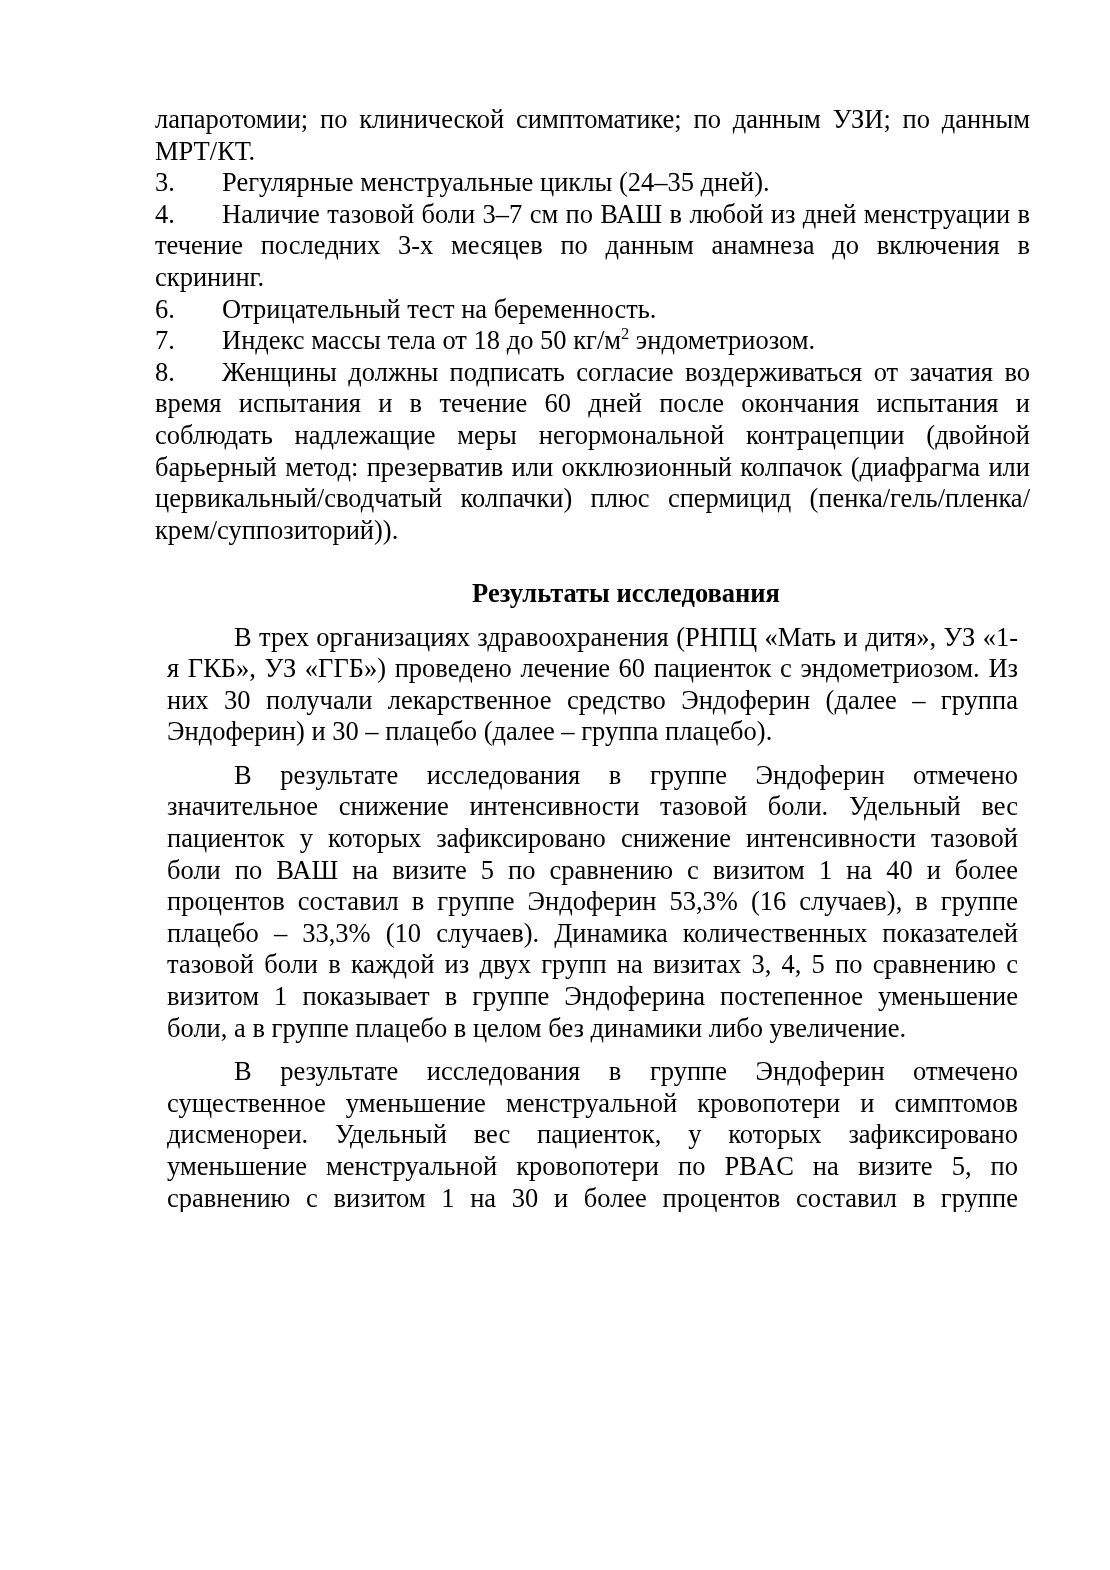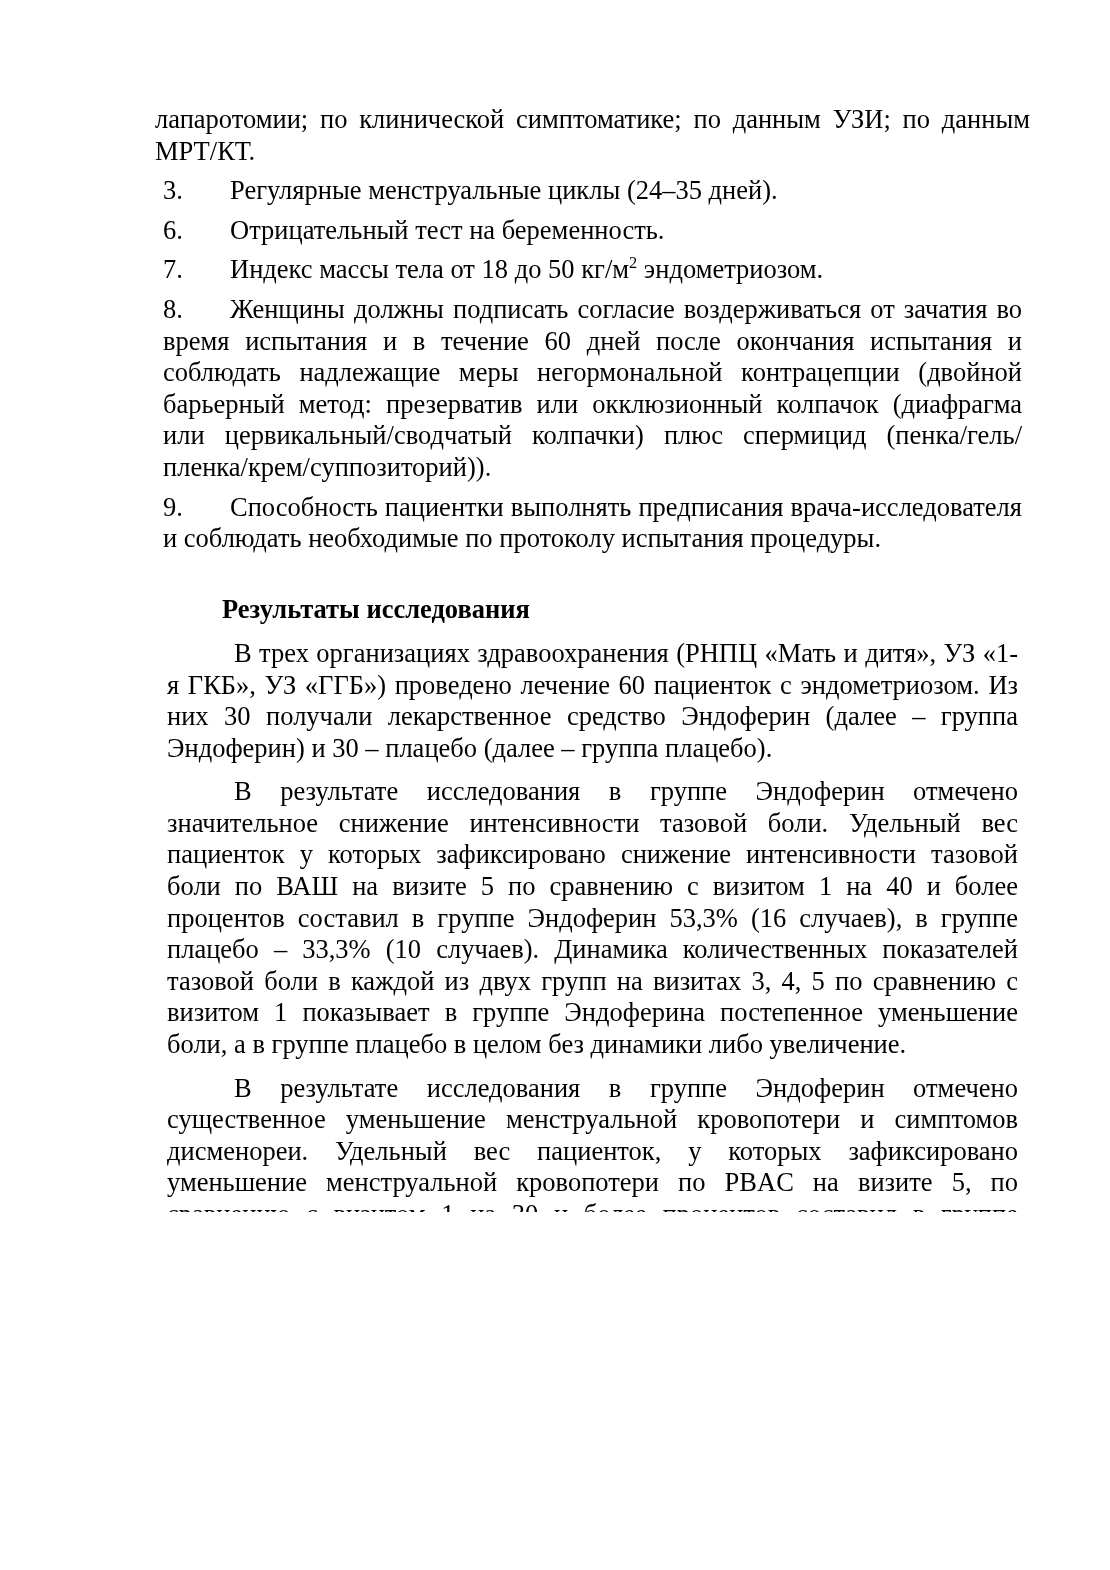--- a/index.html
+++ b/index.html
@@ -36,41 +36,41 @@
     text-indent: 0;
   }
   
   p.para-indent {
     margin: 12px;
     text-align: justify;
     text-indent: 67px;
   }
   
   p.list-item {
-    margin: 8px;
+    margin: 0;
     text-align: justify;
     text-indent: 0;
     padding-left: 0;
   }
   p.list-item .num {
     display: inline-block;
     width: 67px;
     text-align: left;
   }
   
   p.justify-all {
     text-align-last: justify;
   }
   h2.section-heading {
     margin: 0;
     font-size: 26.5px;
     line-height: 31.6px;
     font-weight: bold;
     text-indent: 67px;
-    text-align: left;
+    text-align: center;
   }
   .spacer-line {
     height: 31.6px;
   }
   sup {
     font-size: 0.62em;
     vertical-align: super;
     line-height: 0;
   }
 </style>
@@ -79,37 +79,37 @@
 
 <div class="page">
   <div class="text-column">
 
     <p class="para justify-all">лапаротомии; по клинической симптоматике; по данным УЗИ; по данным МРТ/КТ.</p>
 
     <p class="list-item">
       <span class="num">3.</span><span>Регулярные менструальные циклы (24–35 дней).</span>
     </p>
 
+    <p class="list-item justify-all">
+      <span class="num">4.</span><span>Наличие тазовой боли 3–7 см по ВАШ в любой из дней менструации в течение последних 3-х месяцев по данным анамнеза до включения в скрининг.</span>
+    </p>
 
 
     <p class="list-item">
       <span class="num">6.</span><span>Отрицательный тест на беременность.</span>
     </p>
 
     <p class="list-item">
       <span class="num">7.</span><span>Индекс массы тела от 18 до 50 кг/м</span><sup>2</sup><span> эндометриозом.</span>
     </p>
 
     <p class="list-item">
       <span class="num">8.</span><span>Женщины должны подписать согласие воздерживаться от зачатия во время испытания и в течение 60 дней после окончания испытания и соблюдать надлежащие меры негормональной контрацепции (двойной барьерный метод: презерватив или окклюзионный колпачок (диафрагма или цервикальный/сводчатый колпачки) плюс спермицид (пенка/гель/пленка/крем/суппозиторий)).</span>
     </p>
 
-    <p class="list-item">
-      <span class="num">9.</span><span>Способность пациентки выполнять предписания врача-исследователя и соблюдать необходимые по протоколу испытания процедуры.</span>
-    </p>
 
 
     <div class="spacer-line"></div>
 
     <h2 class="section-heading">Результаты исследования</h2>
 
     <p class="para-indent">В трех организациях здравоохранения (РНПЦ «Мать и дитя», УЗ «1-я ГКБ», УЗ «ГГБ») проведено лечение 60 пациенток с эндометриозом. Из них 30 получали лекарственное средство Эндоферин (далее – группа Эндоферин) и 30 – плацебо (далее – группа плацебо).</p>
 
     <p class="para-indent">В результате исследования в группе Эндоферин отмечено значительное снижение интенсивности тазовой боли. Удельный вес пациенток у которых зафиксировано снижение интенсивности тазовой боли по ВАШ на визите 5 по сравнению с визитом 1 на 40 и более процентов составил в группе Эндоферин  53,3% (16 случаев), в группе плацебо – 33,3% (10 случаев). Динамика количественных показателей тазовой боли в каждой из двух групп на визитах 3, 4, 5 по сравнению с визитом 1 показывает в группе Эндоферина постепенное уменьшение боли, а в группе плацебо в целом без динамики либо увеличение.</p>
 

